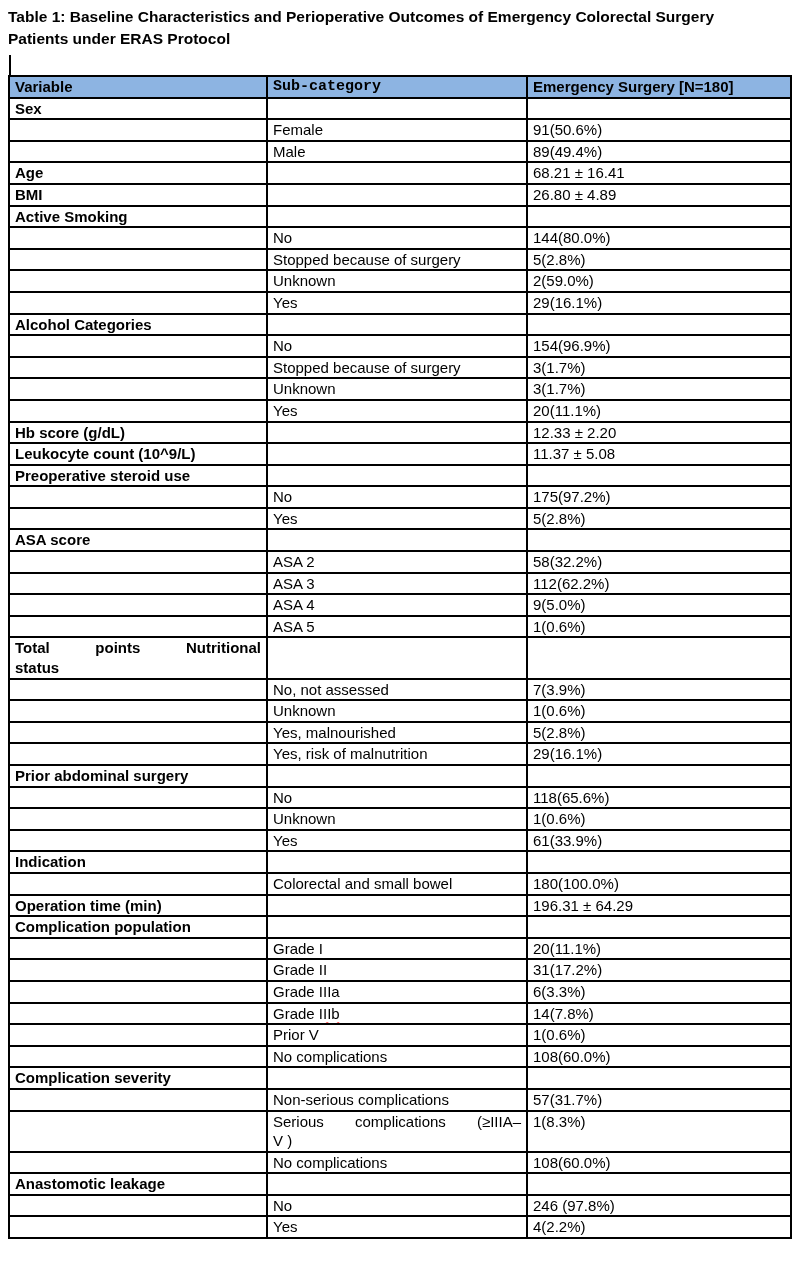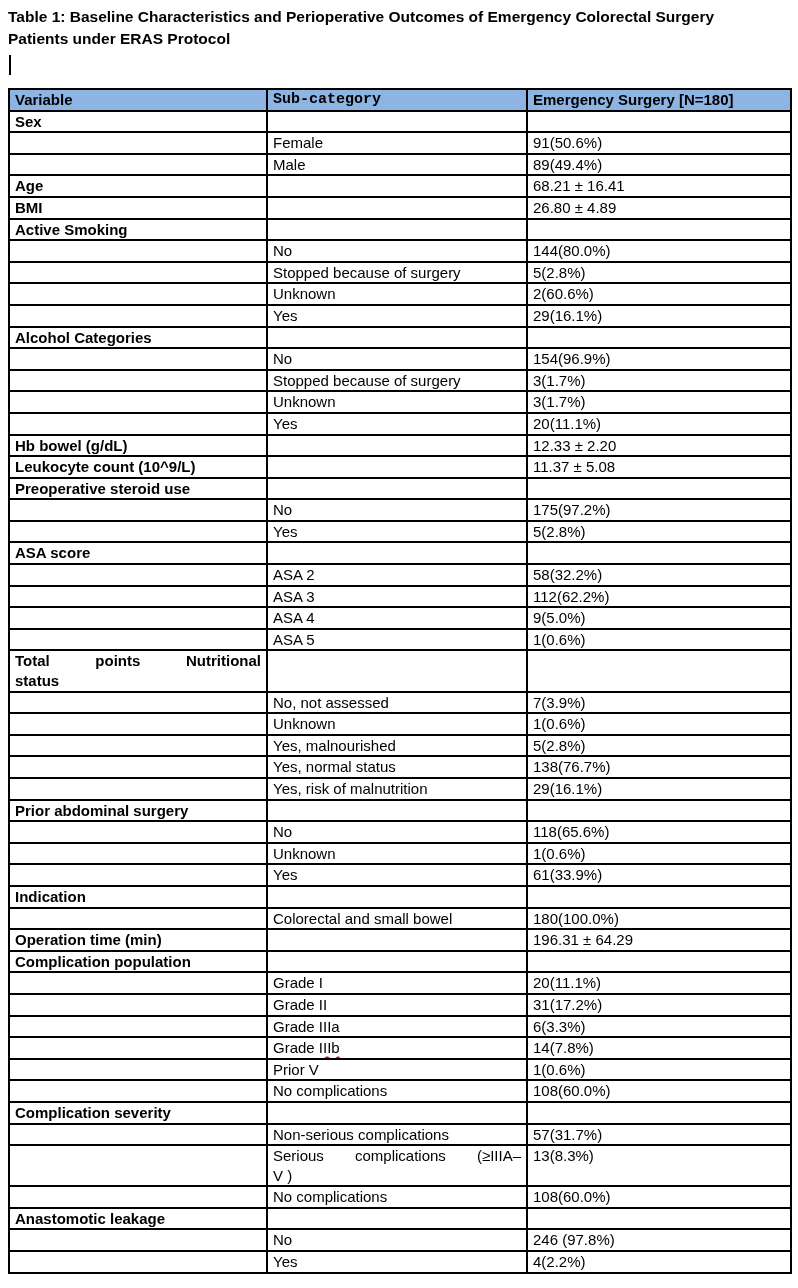--- a/index.html
+++ b/index.html
@@ -25,21 +25,20 @@
   .text-cursor {
     width: 2px;
     height: 20px;
     background: #000000;
     margin: 5px 0 0 1px;
   }
   table.data-table {
     border-collapse: collapse;
     table-layout: fixed;
     width: 782px;
-    margin-top: 13px;
   }
   table.data-table th, table.data-table td {
     border: 2px solid #000000;
     padding: 0 5px;
     font-size: 15px;
     line-height: 19.6px;
     height: 19.6px;
     vertical-align: top;
     text-align: left;
     overflow: hidden;
@@ -119,21 +118,21 @@
           <td class="col-val">144(80.0%)</td>
         </tr>
         <tr>
           <td class="col-var"></td>
           <td class="col-sub">Stopped because of surgery</td>
           <td class="col-val">5(2.8%)</td>
         </tr>
         <tr>
           <td class="col-var"></td>
           <td class="col-sub">Unknown</td>
-          <td class="col-val">2(60.6%)</td>
+          <td class="col-val">2(59.0%)</td>
         </tr>
         <tr>
           <td class="col-var"></td>
           <td class="col-sub">Yes</td>
           <td class="col-val">29(16.1%)</td>
         </tr>
         <tr>
           <td class="col-var">Alcohol Categories</td>
           <td class="col-sub"></td>
           <td class="col-val"></td>
@@ -152,21 +151,21 @@
           <td class="col-var"></td>
           <td class="col-sub">Unknown</td>
           <td class="col-val">3(1.7%)</td>
         </tr>
         <tr>
           <td class="col-var"></td>
           <td class="col-sub">Yes</td>
           <td class="col-val">20(11.1%)</td>
         </tr>
         <tr>
-          <td class="col-var">Hb bowel (g/dL)</td>
+          <td class="col-var">Hb score (g/dL)</td>
           <td class="col-sub"></td>
           <td class="col-val">12.33 ± 2.20</td>
         </tr>
         <tr>
           <td class="col-var">Leukocyte count (10^9/L)</td>
           <td class="col-sub"></td>
           <td class="col-val">11.37 ± 5.08</td>
         </tr>
         <tr>
           <td class="col-var">Preoperative steroid use</td>
@@ -226,25 +225,20 @@
           <td class="col-sub">Unknown</td>
           <td class="col-val">1(0.6%)</td>
         </tr>
         <tr>
           <td class="col-var"></td>
           <td class="col-sub">Yes, malnourished</td>
           <td class="col-val">5(2.8%)</td>
         </tr>
         <tr>
           <td class="col-var"></td>
-          <td class="col-sub">Yes, normal status</td>
-          <td class="col-val">138(76.7%)</td>
-        </tr>
-        <tr>
-          <td class="col-var"></td>
           <td class="col-sub">Yes, risk of malnutrition</td>
           <td class="col-val">29(16.1%)</td>
         </tr>
         <tr>
           <td class="col-var">Prior abdominal surgery</td>
           <td class="col-sub"></td>
           <td class="col-val"></td>
         </tr>
         <tr>
           <td class="col-var"></td>
@@ -320,21 +314,21 @@
           <td class="col-var"></td>
           <td class="col-sub">Non-serious complications</td>
           <td class="col-val">57(31.7%)</td>
         </tr>
         <tr>
           <td class="col-var"></td>
           <td class="col-sub">
             <div class="just">Serious complications (≥IIIA–</div>
             <div>V )</div>
           </td>
-          <td class="col-val">13(8.3%)</td>
+          <td class="col-val">1(8.3%)</td>
         </tr>
         <tr>
           <td class="col-var"></td>
           <td class="col-sub">No complications</td>
           <td class="col-val">108(60.0%)</td>
         </tr>
         <tr>
           <td class="col-var">Anastomotic leakage</td>
           <td class="col-sub"></td>
           <td class="col-val"></td>

